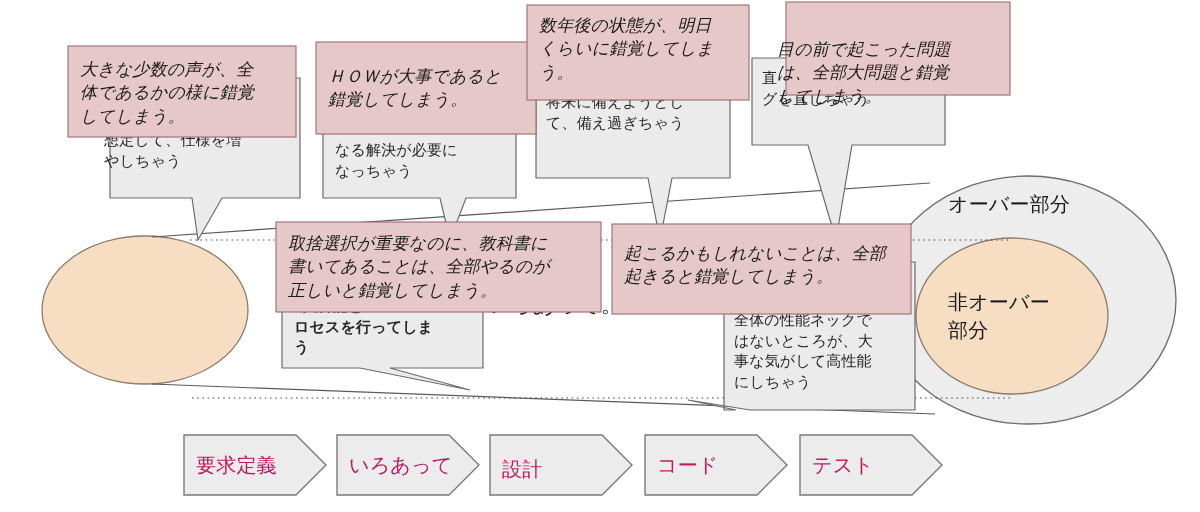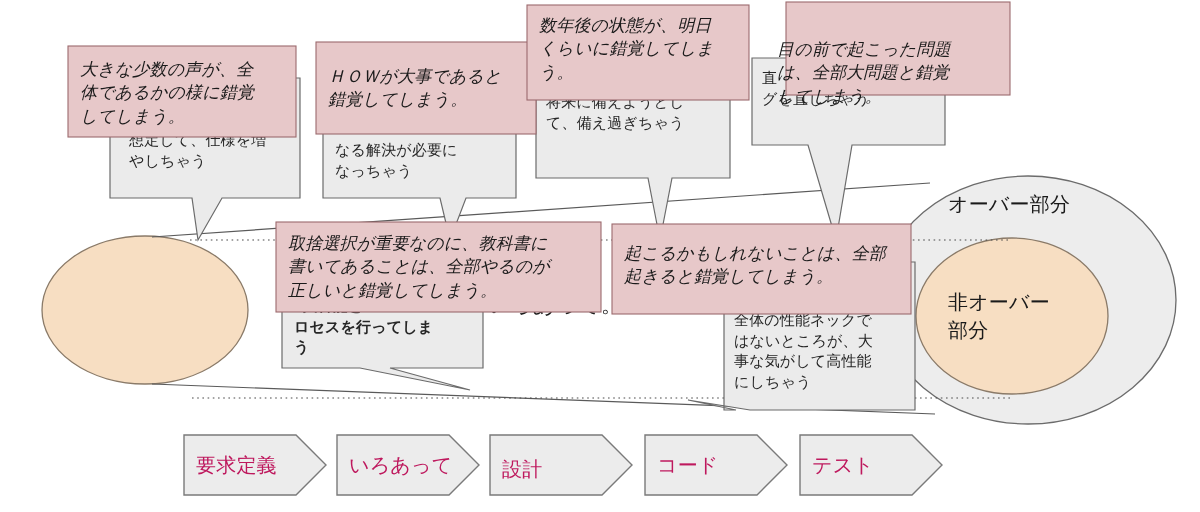--- a/index.html
+++ b/index.html
@@ -86,21 +86,21 @@
 
     <path d="M 536 78 L 730 78 L 730 178 L 672 178 L 660 240 L 648 178 L 536 178 Z" fill="#ebebeb" stroke="#6b6b6b" stroke-width="1.2"></path>
 
     <path d="M 752 58 L 945 58 L 945 145 L 852 145 L 836 240 L 808 145 L 752 145 Z" fill="#ebebeb" stroke="#6b6b6b" stroke-width="1.2"></path>
 
     <path d="M 282 262 L 483 262 L 483 368 L 390 368 L 470 390 L 360 368 L 282 368 Z" fill="#ebebeb" stroke="#6b6b6b" stroke-width="1.2"></path>
 
     <path d="M 724 262 L 915 262 L 915 410 L 750 410 L 688 400 L 736 410 L 724 410 Z" fill="#ebebeb" stroke="#6b6b6b" stroke-width="1.2"></path>
   </svg>
 
-  <div class="txt gray-text" style="left:129px; top:130px; width:180px;">想定して、仕様を増
+  <div class="txt gray-text" style="left:104px; top:130px; width:180px;">想定して、仕様を増
 やしちゃう</div>
   <div class="txt gray-text" style="left:335px; top:140px; width:185px;">なる解決が必要に
 なっちゃう</div>
   <div class="txt gray-text" style="left:546px; top:92px; width:190px;">将来に備えようとし
 て、備え過ぎちゃう</div>
   <div class="txt gray-text" style="left:762px; top:68px; width:185px;">直
 グを直しちゃう</div>
   <div class="txt gray-text" style="left:294px; top:296px; width:190px;font-weight:bold;">1大音能とい
 ロセスを行ってしま
 う</div>

